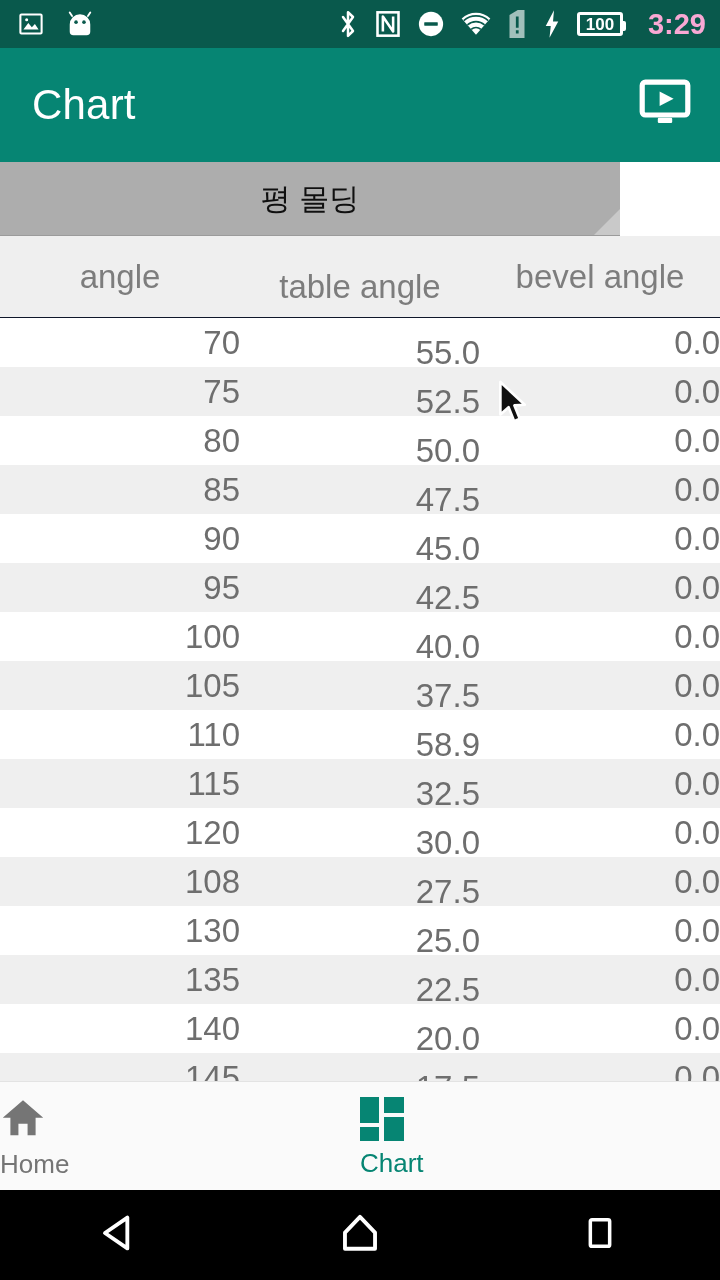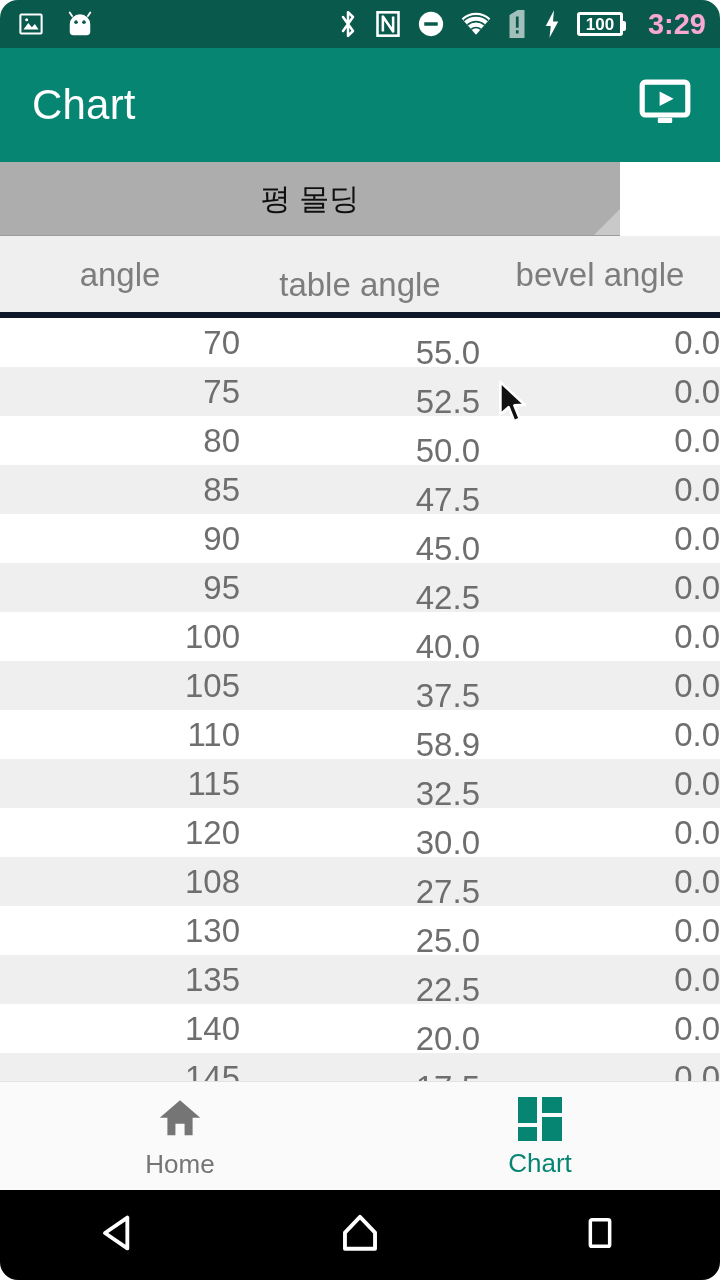--- a/index.html
+++ b/index.html
@@ -2,21 +2,21 @@
 <html><head>
 <meta charset="utf-8">
 <style>
   * { margin:0; padding:0; box-sizing:border-box; }
   html, body {
     width:720px; height:1280px;
     background:#ffffff;
     font-family:"Liberation Sans", sans-serif;
     overflow:hidden;
   }
-  #screen { position:relative; width:720px; height:1280px; overflow:hidden; background:#fff;border-radius:18px; }
+  #screen { position:relative; width:720px; height:1280px; overflow:hidden; background:#fff; }
 
   
   .statusbar {
     position:absolute; top:0; left:0; width:720px; height:48px;
     background:#09594C; display:flex; align-items:center;
     padding:0 14px 0 18px; color:#ffffff;
   }
   .sb-left { display:flex; align-items:center; gap:22px; }
   .sb-right { margin-left:auto; display:flex; align-items:center; gap:16px; }
   .sb-icon { display:inline-flex; align-items:center; justify-content:center; }
@@ -68,21 +68,21 @@
     border-bottom:26px solid #c9c9c9;
   }
 
   
   .table-area {
     position:absolute; top:236px; left:0; width:720px; height:845px;
     background:#ffffff; overflow:hidden;
   }
   .thead {
     display:flex; height:82px; align-items:center;
-    background:#EFEFEF; border-bottom:6px solid #0f172a;
+    background:#EFEFEF; border-bottom:1px solid #0f172a;
   }
   .thead .cell {
     font-size:33px; color:#7d7d7d; text-align:center; line-height:1;
   }
   .trow { display:flex; height:49px; align-items:center; }
   .trow.odd  { background:#ffffff; }
   .trow.even { background:#EFEFEF; }
   .trow .cell {
     font-size:33px; color:#6e6e6e; text-align:right; line-height:1;
   }
@@ -91,21 +91,21 @@
   .col-c { width:240px; }
 
   
   .bottomnav {
     position:absolute; top:1081px; left:0; width:720px; height:109px;
     background:#FAFAFA; border-top:1px solid #e3e3e3;
     display:flex; align-items:center;
   }
   .navitem {
     flex:1; height:100%; display:flex; flex-direction:column;
-    align-items:center; justify-content:center; gap:9px; cursor:pointer;
+    align-items:flex-start; justify-content:center; gap:9px; cursor:pointer;
   }
   .navitem .lbl { font-size:26px; line-height:1; }
   .navitem.inactive .lbl { color:#757575; }
   .navitem.active .lbl { color:#068573; }
   .chart-glyph { position:relative; width:44px; height:44px; }
   .chart-glyph i { position:absolute; background:#068573; display:block; }
   .cg1 { left:0;    top:0;   width:19px; height:26px; }
   .cg2 { left:24px; top:0;   width:20px; height:16px; }
   .cg3 { left:0;    top:30px; width:19px; height:14px; }
   .cg4 { left:24px; top:20px; width:20px; height:24px; }

